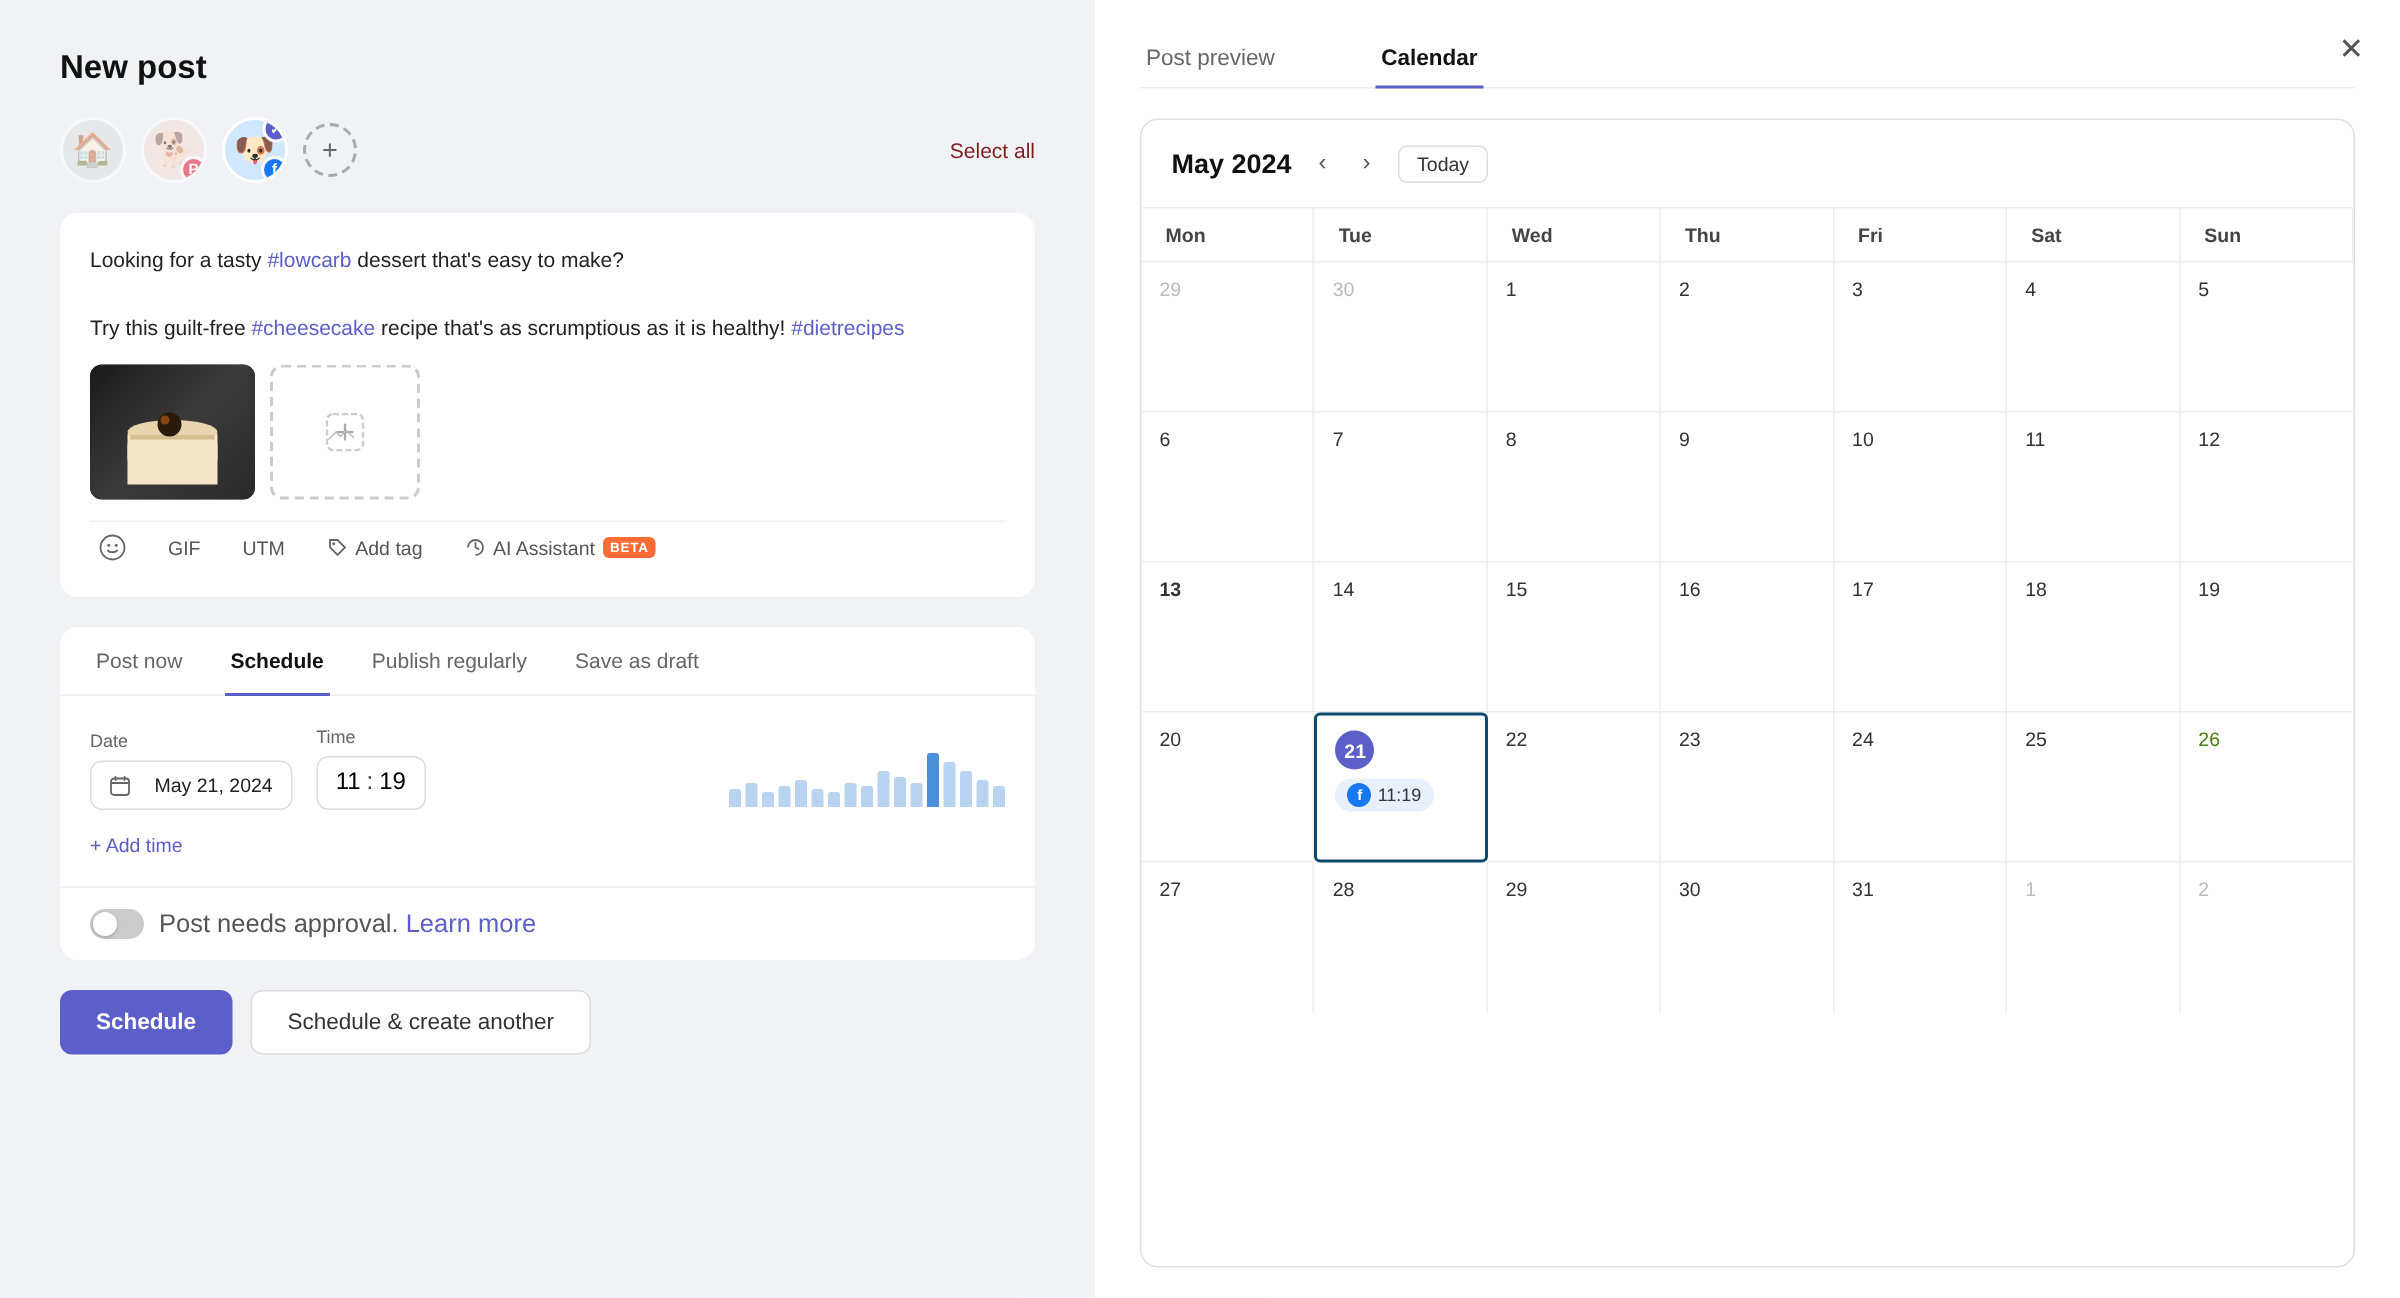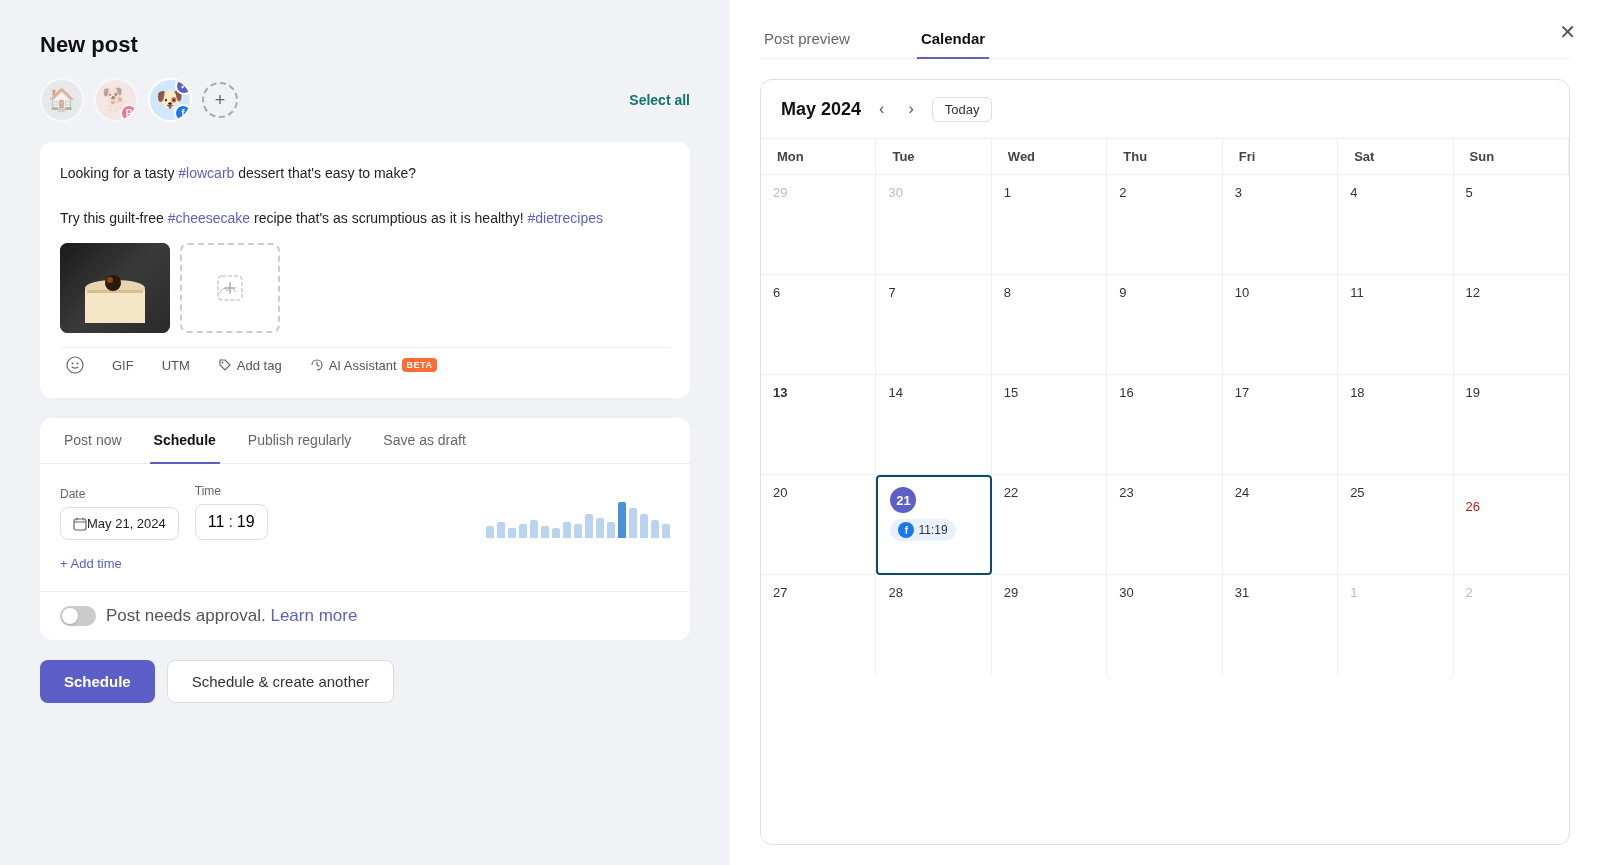--- a/index.html
+++ b/index.html
@@ -64,23 +64,23 @@
       display: flex;
       align-items: center;
       justify-content: center;
       cursor: pointer;
       color: #666;
       font-size: 18px;
     }
 
     .select-all-link {
       margin-left: auto;
-      color: #0f766e;
+      color: #7f1d1d;
       font-size: 14px;
-      font-weight: 700;
+      font-weight: 400;
       cursor: pointer;
       text-decoration: none;
     }
 
     
     .post-card {
       background: white;
       border-radius: 12px;
       padding: 20px;
       display: flex;
@@ -211,21 +211,21 @@
     }
 
     .date-input, .time-input {
       border: 1px solid #ddd;
       border-radius: 8px;
       padding: 8px 12px;
       font-size: 13px;
       color: #222;
       display: flex;
       align-items: center;
-      gap: 0;
+      gap: 16px;
       background: white;
     }
 
     .time-separator {
       font-size: 16px;
       font-weight: 500;
       color: #333;
     }
 
     .chart-mini {
@@ -831,21 +831,21 @@
           <div class="cal-cell">
             <div class="day-number" style="color: rgb(51, 51, 51);">23</div>
           </div>
           <div class="cal-cell">
             <div class="day-number" style="color: rgb(51, 51, 51);">24</div>
           </div>
           <div class="cal-cell">
             <div class="day-number" style="color: rgb(51, 51, 51);">25</div>
           </div>
           <div class="cal-cell">
-            <div class="day-number" style="color: #b91c1c; margin-top: 14px;">26</div>
+            <div class="day-number" style="color: #4d7c0f;">26</div>
           </div>
           <div class="cal-cell last-row">
             <div class="day-number" style="color: rgb(51, 51, 51);">27</div>
           </div>
           <div class="cal-cell last-row">
             <div class="day-number" style="color: rgb(51, 51, 51);">28</div>
           </div>
           <div class="cal-cell last-row">
             <div class="day-number" style="color: rgb(51, 51, 51);">29</div>
           </div>

